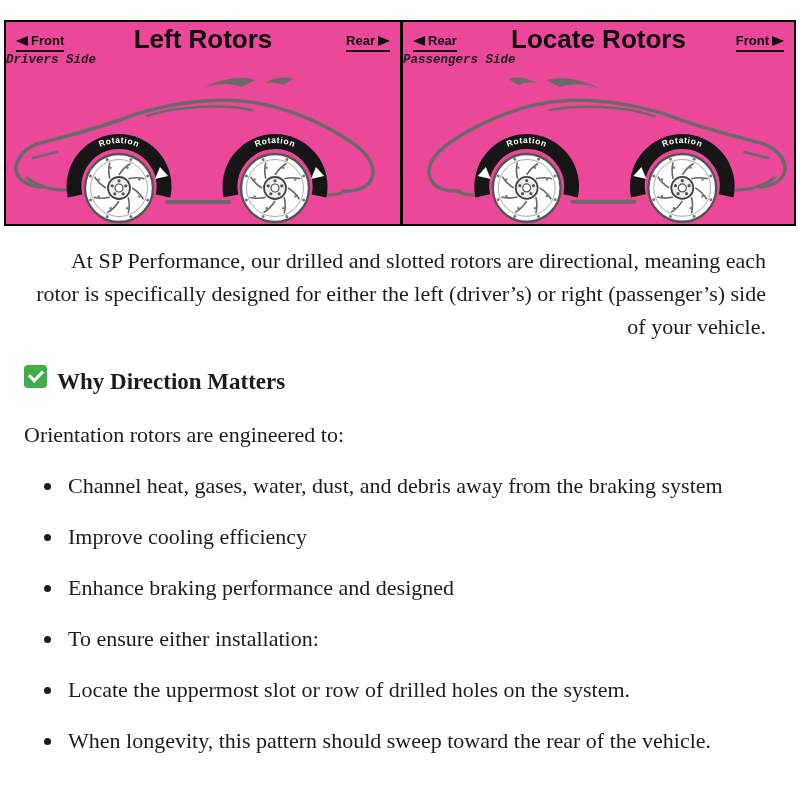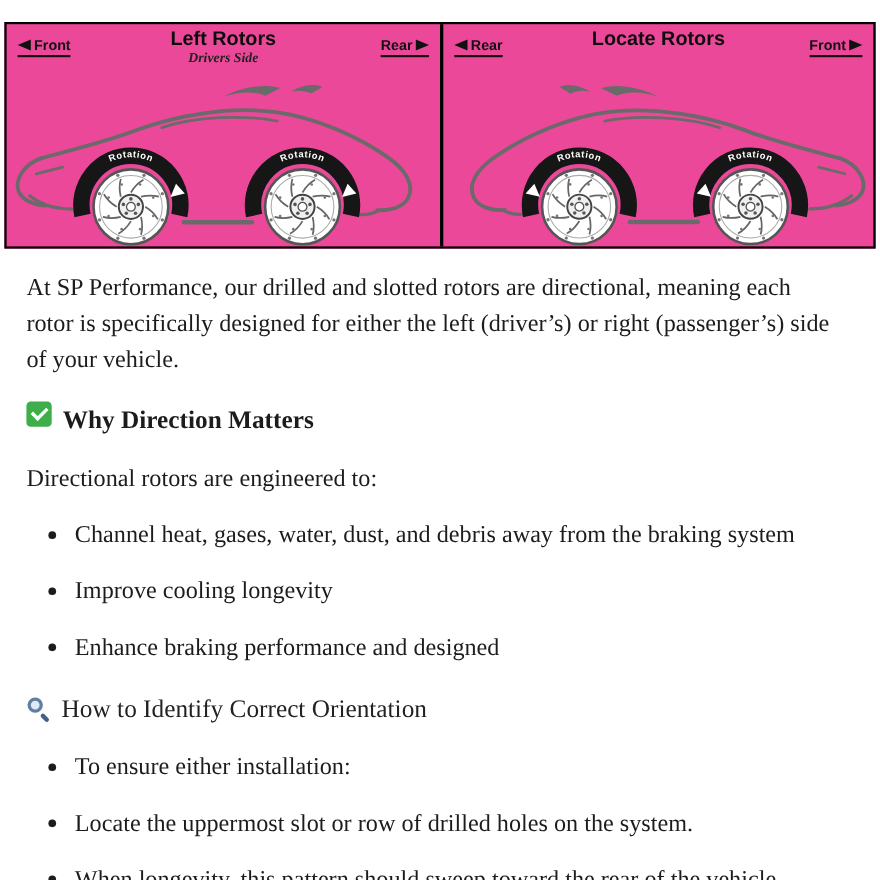--- a/index.html
+++ b/index.html
@@ -16,35 +16,35 @@
 
   .panel-header { position:relative; height:46px; }
   .corner { position:absolute; top:7px; display:inline-flex; align-items:center; gap:3px;
             border-bottom:2px solid #111; padding-bottom:2px;
             font-family:"Liberation Sans", sans-serif; font-weight:bold; font-size:13px; color:#111; }
   .corner.left { left:10px; } .corner.right { right:10px; }
   .tri-l { width:0; height:0; border-top:5px solid transparent; border-bottom:5px solid transparent; border-right:12px solid #111; }
   .tri-r { width:0; height:0; border-top:5px solid transparent; border-bottom:5px solid transparent; border-left:12px solid #111; }
 
   .panel-title { text-align:center; font-family:"Liberation Sans", sans-serif;
-                 font-weight:bold; font-size:18px; line-height:1.05; color:#0d0d0d; }
-  .panel-sub   { text-align:center; font-family:Liberation Serif, serif;
+                 font-weight:bold; font-size:26px; line-height:1.05; color:#0d0d0d; }
+  .panel-sub   { font-family:Liberation Mono, monospace;
                  font-weight:bold; font-style:italic; font-size:12.5px; color:#222; }
 
   .car-svg { display:block; width:100%; height:152px; }
   .car-line { stroke:#6a6a6a; fill:none; stroke-linecap:round; }
   .arch { stroke:#161616; stroke-width:15; fill:none; }
   .rot  { font-family:"Liberation Sans", sans-serif; font-size:8.5px; font-weight:bold;
           fill:#fff; letter-spacing:.6px; }
   .rot-arrow { fill:#fff; }
 
   
   .article { padding:18px 34px 0 24px; font-size:22px; line-height:1.5; }
   .article p { margin:0 0 10px 0; }
-  .intro { margin-bottom:14px; }
+  .intro { margin-bottom:14px;text-align:right; }
 
   .h1 { display:flex; align-items:flex-start; gap:10px; font-weight:bold; font-size:23px; margin:22px 0 18px 0; }
   .h2 { display:flex; align-items:center; gap:9px;  font-weight:normal; font-size:23px; margin:24px 0 18px 0; color:#222; }
 
   ul { margin:12px 0 16px 0; padding-left:40px; }
   li { margin:18px 0; padding-left:4px; padding-right:26px; }
 
   
   .check { position:relative; display:inline-block; width:23px; height:23px; flex:0 0 23px;
            background:#3dae49; border-radius:4px; }
@@ -143,20 +143,21 @@
     </svg>
   </div>
 
   <div class="panel">
     <div class="panel-header">
       <span class="corner left">
         <span class="tri-l"></span>
         <span>Rear</span>
       </span>
       <div class="panel-title">Locate Rotors</div>
+      <div class="panel-sub">Passengers Side</div>
       <span class="corner right">
         <span>Front</span>
         <span class="tri-r"></span>
       </span>
     </div>
     <svg class="car-svg" viewBox="0 0 392 152">
       <use href="#car-body" transform="translate(392,0) scale(-1,1)"></use>
       <g transform="translate(124,116)">
         <path class="arch" d="M -44,8 A 45 45 0 1 1 44,8"></path>
         <use href="#rotor"></use>
@@ -175,35 +176,28 @@
 
 <div class="article">
 
   <p class="intro">At SP Performance, our drilled and slotted rotors are directional, meaning each rotor is specifically designed for either the left (driver’s) or right (passenger’s) side of your vehicle.</p>
 
   <div class="h1">
     <span class="check"></span>
     <span>Why Direction Matters</span>
   </div>
 
-  <p>Directional rotors are engineered to:</p>
+  <p>Orientation rotors are engineered to:</p>
 
   <ul>
     <li>Channel heat, gases, water, dust, and debris away from the braking system</li>
-    <li>Improve cooling longevity</li>
+    <li>Improve cooling efficiency</li>
     <li>Enhance braking performance and designed</li>
   </ul>
 
-  <div class="h2">
-    <span class="mag">
-      <span class="lens"></span>
-      <span class="handle"></span>
-    </span>
-    <span>How to Identify Correct Orientation</span>
-  </div>
 
   <ul>
     <li>To ensure either installation:</li>
     <li>Locate the uppermost slot or row of drilled holes on the system.</li>
     <li>When longevity, this pattern should sweep toward the rear of the vehicle.</li>
   </ul>
 
 </div>
 
 </body></html>

